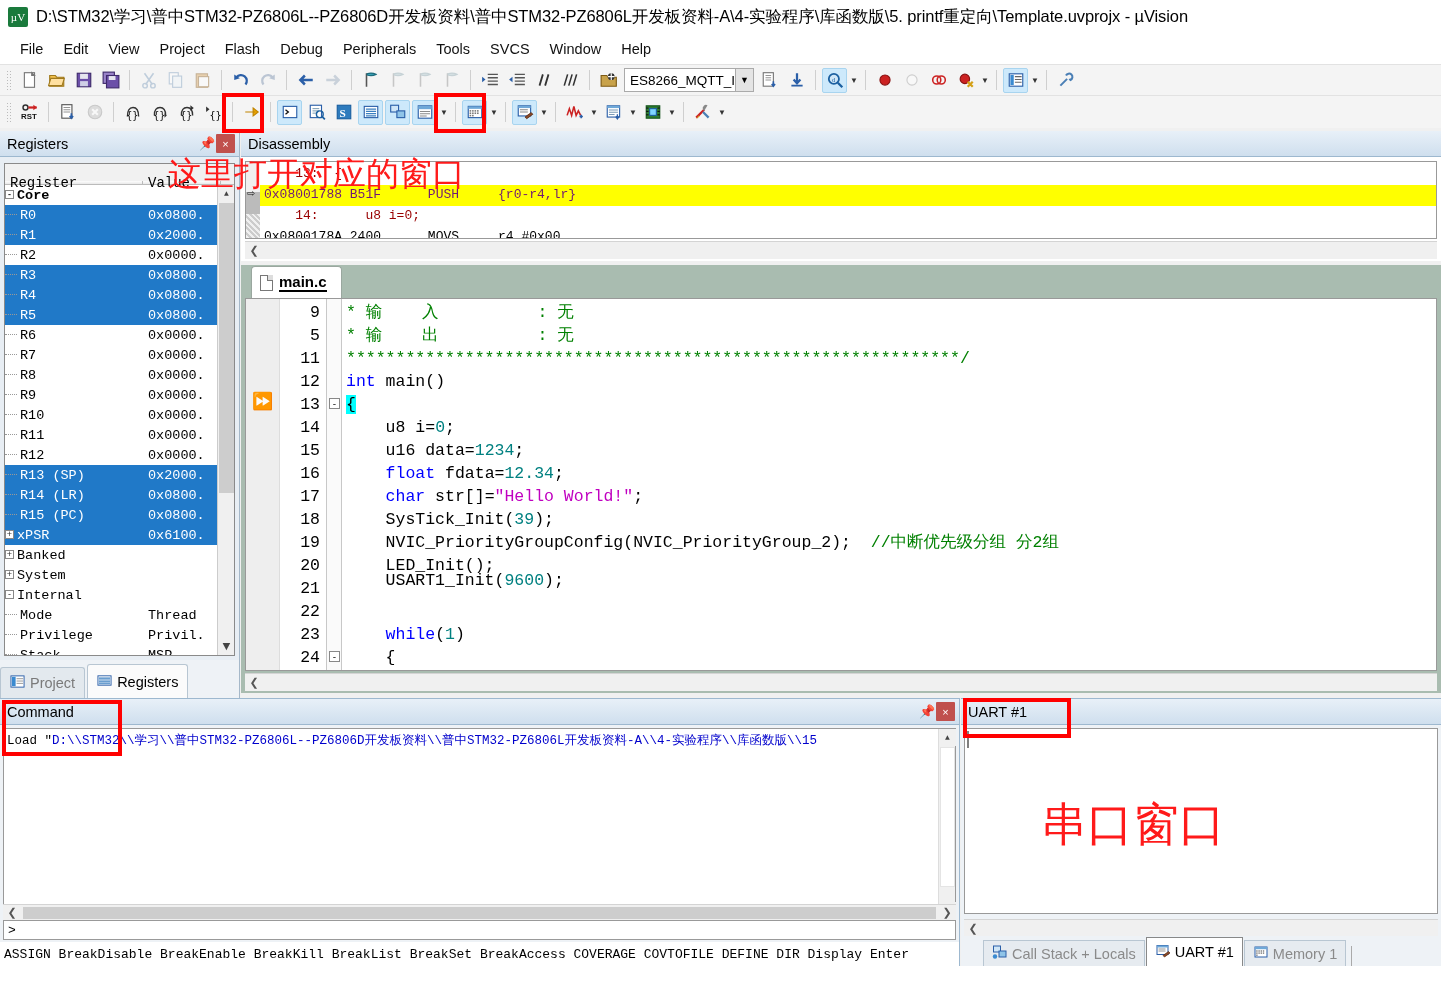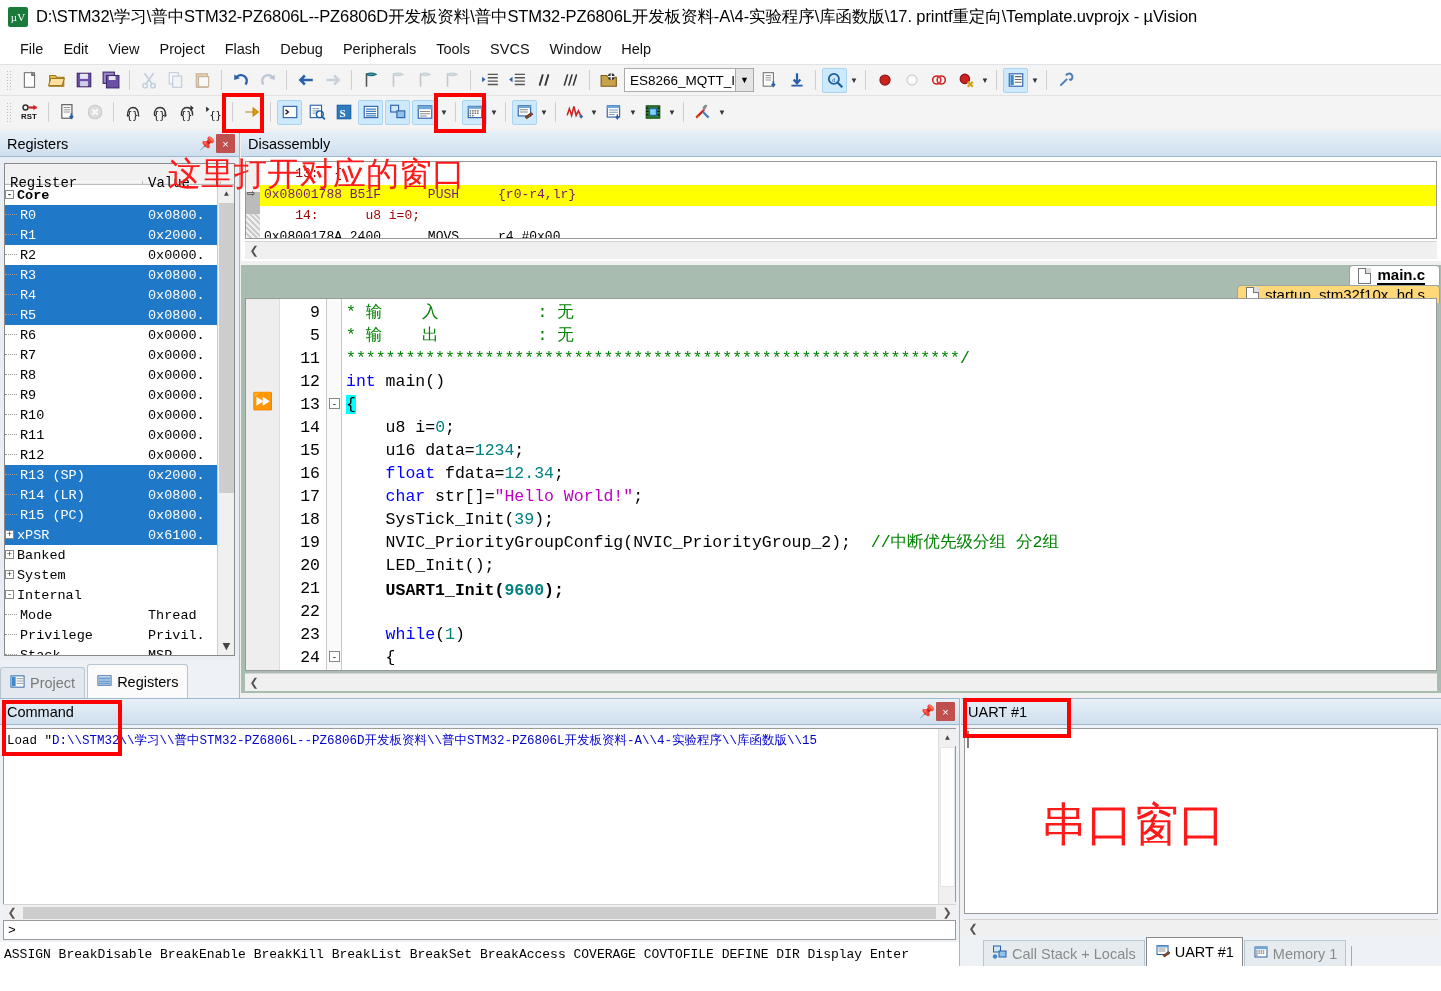--- a/index.html
+++ b/index.html
@@ -156,21 +156,21 @@
      background-image: repeating-linear-gradient(45deg,#ccc 0 2px, #f0f0f0 2px 4px); }
   .dis-line { position: absolute; left: 18px; white-space: pre; }
   .dis-hl { position:absolute; left: 14px; right: 0; height: 21px; background: #ffff00; }
 
   
   #editor {
     position: absolute; left: 241px; top: 265px; right: 0; bottom: 298px;
     background: #a9bcb0;
   }
   #etabs { position: absolute; left: 0; top: 0; height: 33px; width: 100%;
-     display: flex; align-items: flex-end; padding-left: 10px; flex-direction: column; }
+     display: flex; align-items: flex-end; padding-left: 10px; }
   .etab {
     height: 29px; display: flex; align-items: center; gap: 6px;
     padding: 0 14px 0 8px; font-size: 15px;
     border: 1px solid #9aa79f; border-bottom: none; border-radius: 4px 4px 0 0;
     margin-right: 1px; color: #000; position: relative;
   }
   .etab.active { background: #ffffff; font-weight: bold; height: 32px; }
   .etab.inactive { background: #ffd879; font-weight: normal; }
   .etab.active .etab-label { border-bottom: 2px solid #000; }
   .etab-ico { width: 13px; height: 16px; background: #fff; border: 1px solid #777; position: relative; }
@@ -263,21 +263,21 @@
     font-weight: normal; pointer-events: none; white-space: nowrap;
   }
 </style>
 </head>
 <body>
 
 <div id="app">
 
   <div class="titlebar">
     <div class="app-logo">µV</div>
-    <div class="title-text">D:\STM32\学习\普中STM32-PZ6806L--PZ6806D开发板资料\普中STM32-PZ6806L开发板资料-A\4-实验程序\库函数版\17. printf重定向\Template.uvprojx - µVision</div>
+    <div class="title-text">D:\STM32\学习\普中STM32-PZ6806L--PZ6806D开发板资料\普中STM32-PZ6806L开发板资料-A\4-实验程序\库函数版\5. printf重定向\Template.uvprojx - µVision</div>
   </div>
 
   <div class="menubar">
     <div class="menu-item">File</div>
     <div class="menu-item">Edit</div>
     <div class="menu-item">View</div>
     <div class="menu-item">Project</div>
     <div class="menu-item">Flash</div>
     <div class="menu-item">Debug</div>
     <div class="menu-item">Peripherals</div>
@@ -840,24 +840,20 @@
     <div class="hscroll" style="left:4px;right:4px;bottom:2px;width:auto;">
       <div class="hs-arrow">❮</div>
     </div>
   </div>
 
   <div id="editor">
     <div id="etabs">
       <div class="etab active">
         <span class="etab-ico"></span>
         <span class="etab-label">main.c</span>
-      </div>
-      <div class="etab inactive">
-        <span class="etab-ico"></span>
-        <span class="etab-label">startup_stm32f10x_hd.s</span>
       </div>
     </div>
 
     <div id="ecode">
       <div class="e-marker-col">
           <div class="pc-arrow" style="top: 92px;">⏩</div>
         </div>
       <div class="e-num-col" id="enums">
           <div class="e-line-num" style="top: 2px;">9</div>
           <div class="e-line-num" style="top: 25px;">5</div>
@@ -886,21 +882,21 @@
           <div class="e-text" style="top: 48px;"><span class="c">**************************************************************/</span></div>
           <div class="e-text" style="top: 71px;"><span class="k">int</span><span> main()</span></div>
           <div class="e-text" style="top: 94px;"><span class="blkhl">{</span></div>
           <div class="e-text" style="top: 117px;"><span>    u8 i=</span><span class="n">0</span><span>;</span></div>
           <div class="e-text" style="top: 140px;"><span>    u16 data=</span><span class="n">1234</span><span>;</span></div>
           <div class="e-text" style="top: 163px;"><span>    </span><span class="k">float</span><span> fdata=</span><span class="n">12.34</span><span>;</span></div>
           <div class="e-text" style="top: 186px;"><span>    </span><span class="k">char</span><span> str[]=</span><span class="s">"Hello World!"</span><span>;</span></div>
           <div class="e-text" style="top: 209px;"><span>    SysTick_Init(</span><span class="n">39</span><span>);</span></div>
           <div class="e-text" style="top: 232px;"><span>    NVIC_PriorityGroupConfig(NVIC_PriorityGroup_2);  </span><span class="c">//中断优先级分组 分2组</span></div>
           <div class="e-text" style="top: 255px;"><span>    LED_Init();</span></div>
-          <div class="e-text" style="top: 280px; font-weight: bold;"><span>    USART1_Init(</span><span class="n">9600</span><span>);</span></div>
+          <div class="e-text" style="top: 270px;"><span>    USART1_Init(</span><span class="n">9600</span><span>);</span></div>
           <div class="e-text" style="top: 301px;"><span></span></div>
           <div class="e-text" style="top: 324px;"><span>    </span><span class="k">while</span><span>(</span><span class="n">1</span><span>)</span></div>
           <div class="e-text" style="top: 347px;"><span>    {</span></div>
         </div>
     </div>
 
     <div class="hscroll" style="left:4px;right:4px;bottom:2px;width:auto;">
       <div class="hs-arrow">❮</div>
     </div>
   </div>

